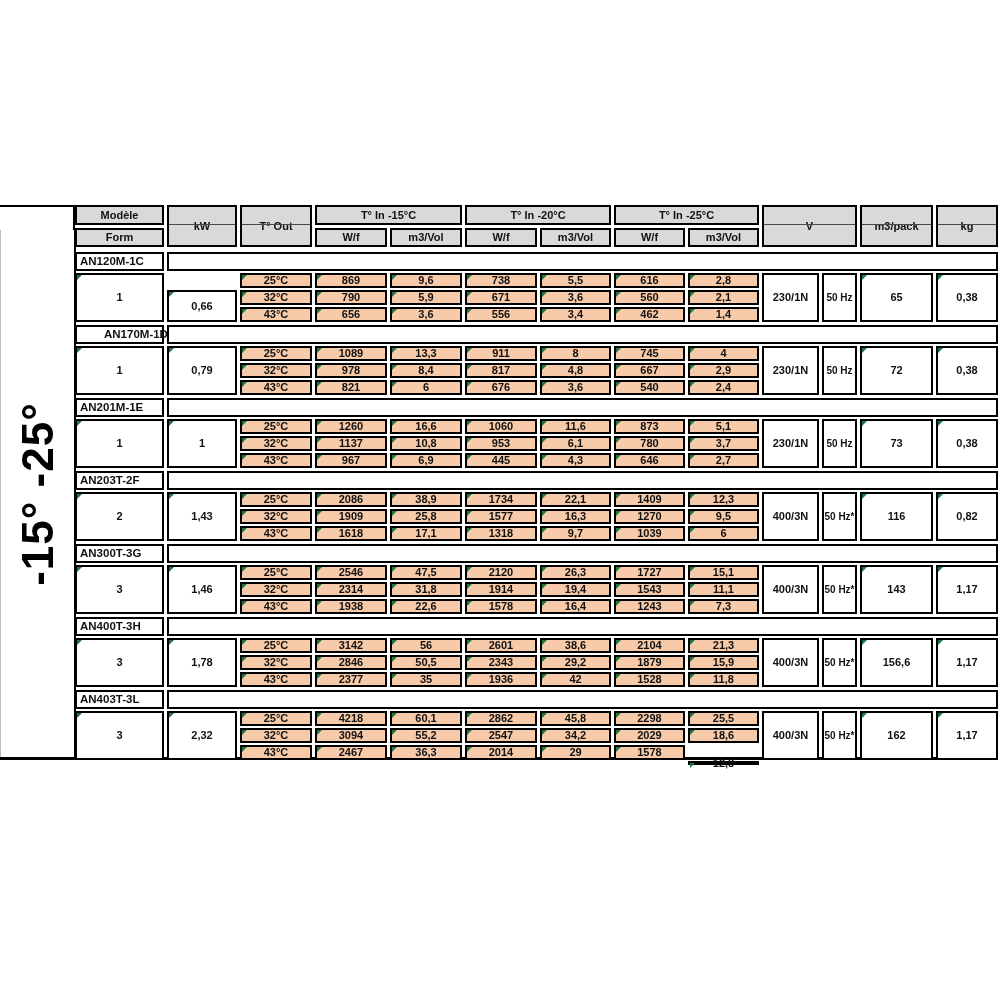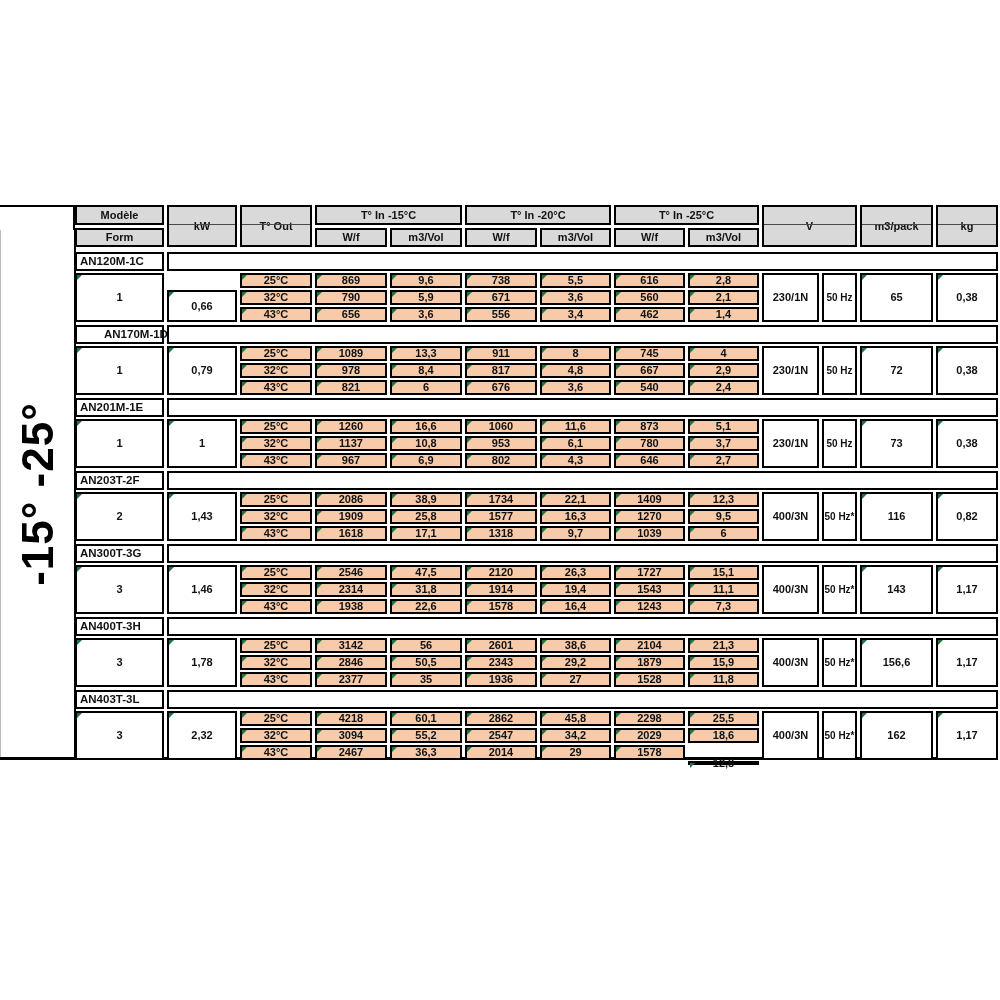--- a/index.html
+++ b/index.html
@@ -166,21 +166,21 @@
         <div class="c orange tri" style="grid-area: 3 / 3;">32°C</div>
         <div class="c orange tri" style="grid-area: 3 / 4;">1137</div>
         <div class="c orange tri" style="grid-area: 3 / 5;">10,8</div>
         <div class="c orange tri" style="grid-area: 3 / 6;">953</div>
         <div class="c orange tri" style="grid-area: 3 / 7;">6,1</div>
         <div class="c orange tri" style="grid-area: 3 / 8;">780</div>
         <div class="c orange tri" style="grid-area: 3 / 9;">3,7</div>
         <div class="c orange tri" style="grid-area: 4 / 3;">43°C</div>
         <div class="c orange tri" style="grid-area: 4 / 4;">967</div>
         <div class="c orange tri" style="grid-area: 4 / 5;">6,9</div>
-        <div class="c orange tri" style="grid-area: 4 / 6;">802</div>
+        <div class="c orange tri" style="grid-area: 4 / 6;">445</div>
         <div class="c orange tri" style="grid-area: 4 / 7;">4,3</div>
         <div class="c orange tri" style="grid-area: 4 / 8;">646</div>
         <div class="c orange tri" style="grid-area: 4 / 9;">2,7</div>
         <div class="c" style="grid-area: 2 / 10 / 5;">230/1N</div>
         <div class="c hz" style="grid-area: 2 / 11 / 5;">50 Hz</div>
         <div class="c tri" style="grid-area: 2 / 12 / 5;">73</div>
         <div class="c tri" style="grid-area: 2 / 13 / 5;">0,38</div>
       </div>
       <div class="cols block">
         <div class="c name" style="grid-area: 1 / 1;">AN203T-2F</div>
@@ -260,21 +260,21 @@
         <div class="c orange tri" style="grid-area: 3 / 4;">2846</div>
         <div class="c orange tri" style="grid-area: 3 / 5;">50,5</div>
         <div class="c orange tri" style="grid-area: 3 / 6;">2343</div>
         <div class="c orange tri" style="grid-area: 3 / 7;">29,2</div>
         <div class="c orange tri" style="grid-area: 3 / 8;">1879</div>
         <div class="c orange tri" style="grid-area: 3 / 9;">15,9</div>
         <div class="c orange tri" style="grid-area: 4 / 3;">43°C</div>
         <div class="c orange tri" style="grid-area: 4 / 4;">2377</div>
         <div class="c orange tri" style="grid-area: 4 / 5;">35</div>
         <div class="c orange tri" style="grid-area: 4 / 6;">1936</div>
-        <div class="c orange tri" style="grid-area: 4 / 7;">27</div>
+        <div class="c orange tri" style="grid-area: 4 / 7;">42</div>
         <div class="c orange tri" style="grid-area: 4 / 8;">1528</div>
         <div class="c orange tri" style="grid-area: 4 / 9;">11,8</div>
         <div class="c" style="grid-area: 2 / 10 / 5;">400/3N</div>
         <div class="c hz" style="grid-area: 2 / 11 / 5;">50 Hz*</div>
         <div class="c tri" style="grid-area: 2 / 12 / 5;">156,6</div>
         <div class="c tri" style="grid-area: 2 / 13 / 5;">1,17</div>
       </div>
       <div class="cols block">
         <div class="c name" style="grid-area: 1 / 1;">AN403T-3L</div>
         <div class="c" style="grid-area: 1 / 2 / auto / 14;"></div>

